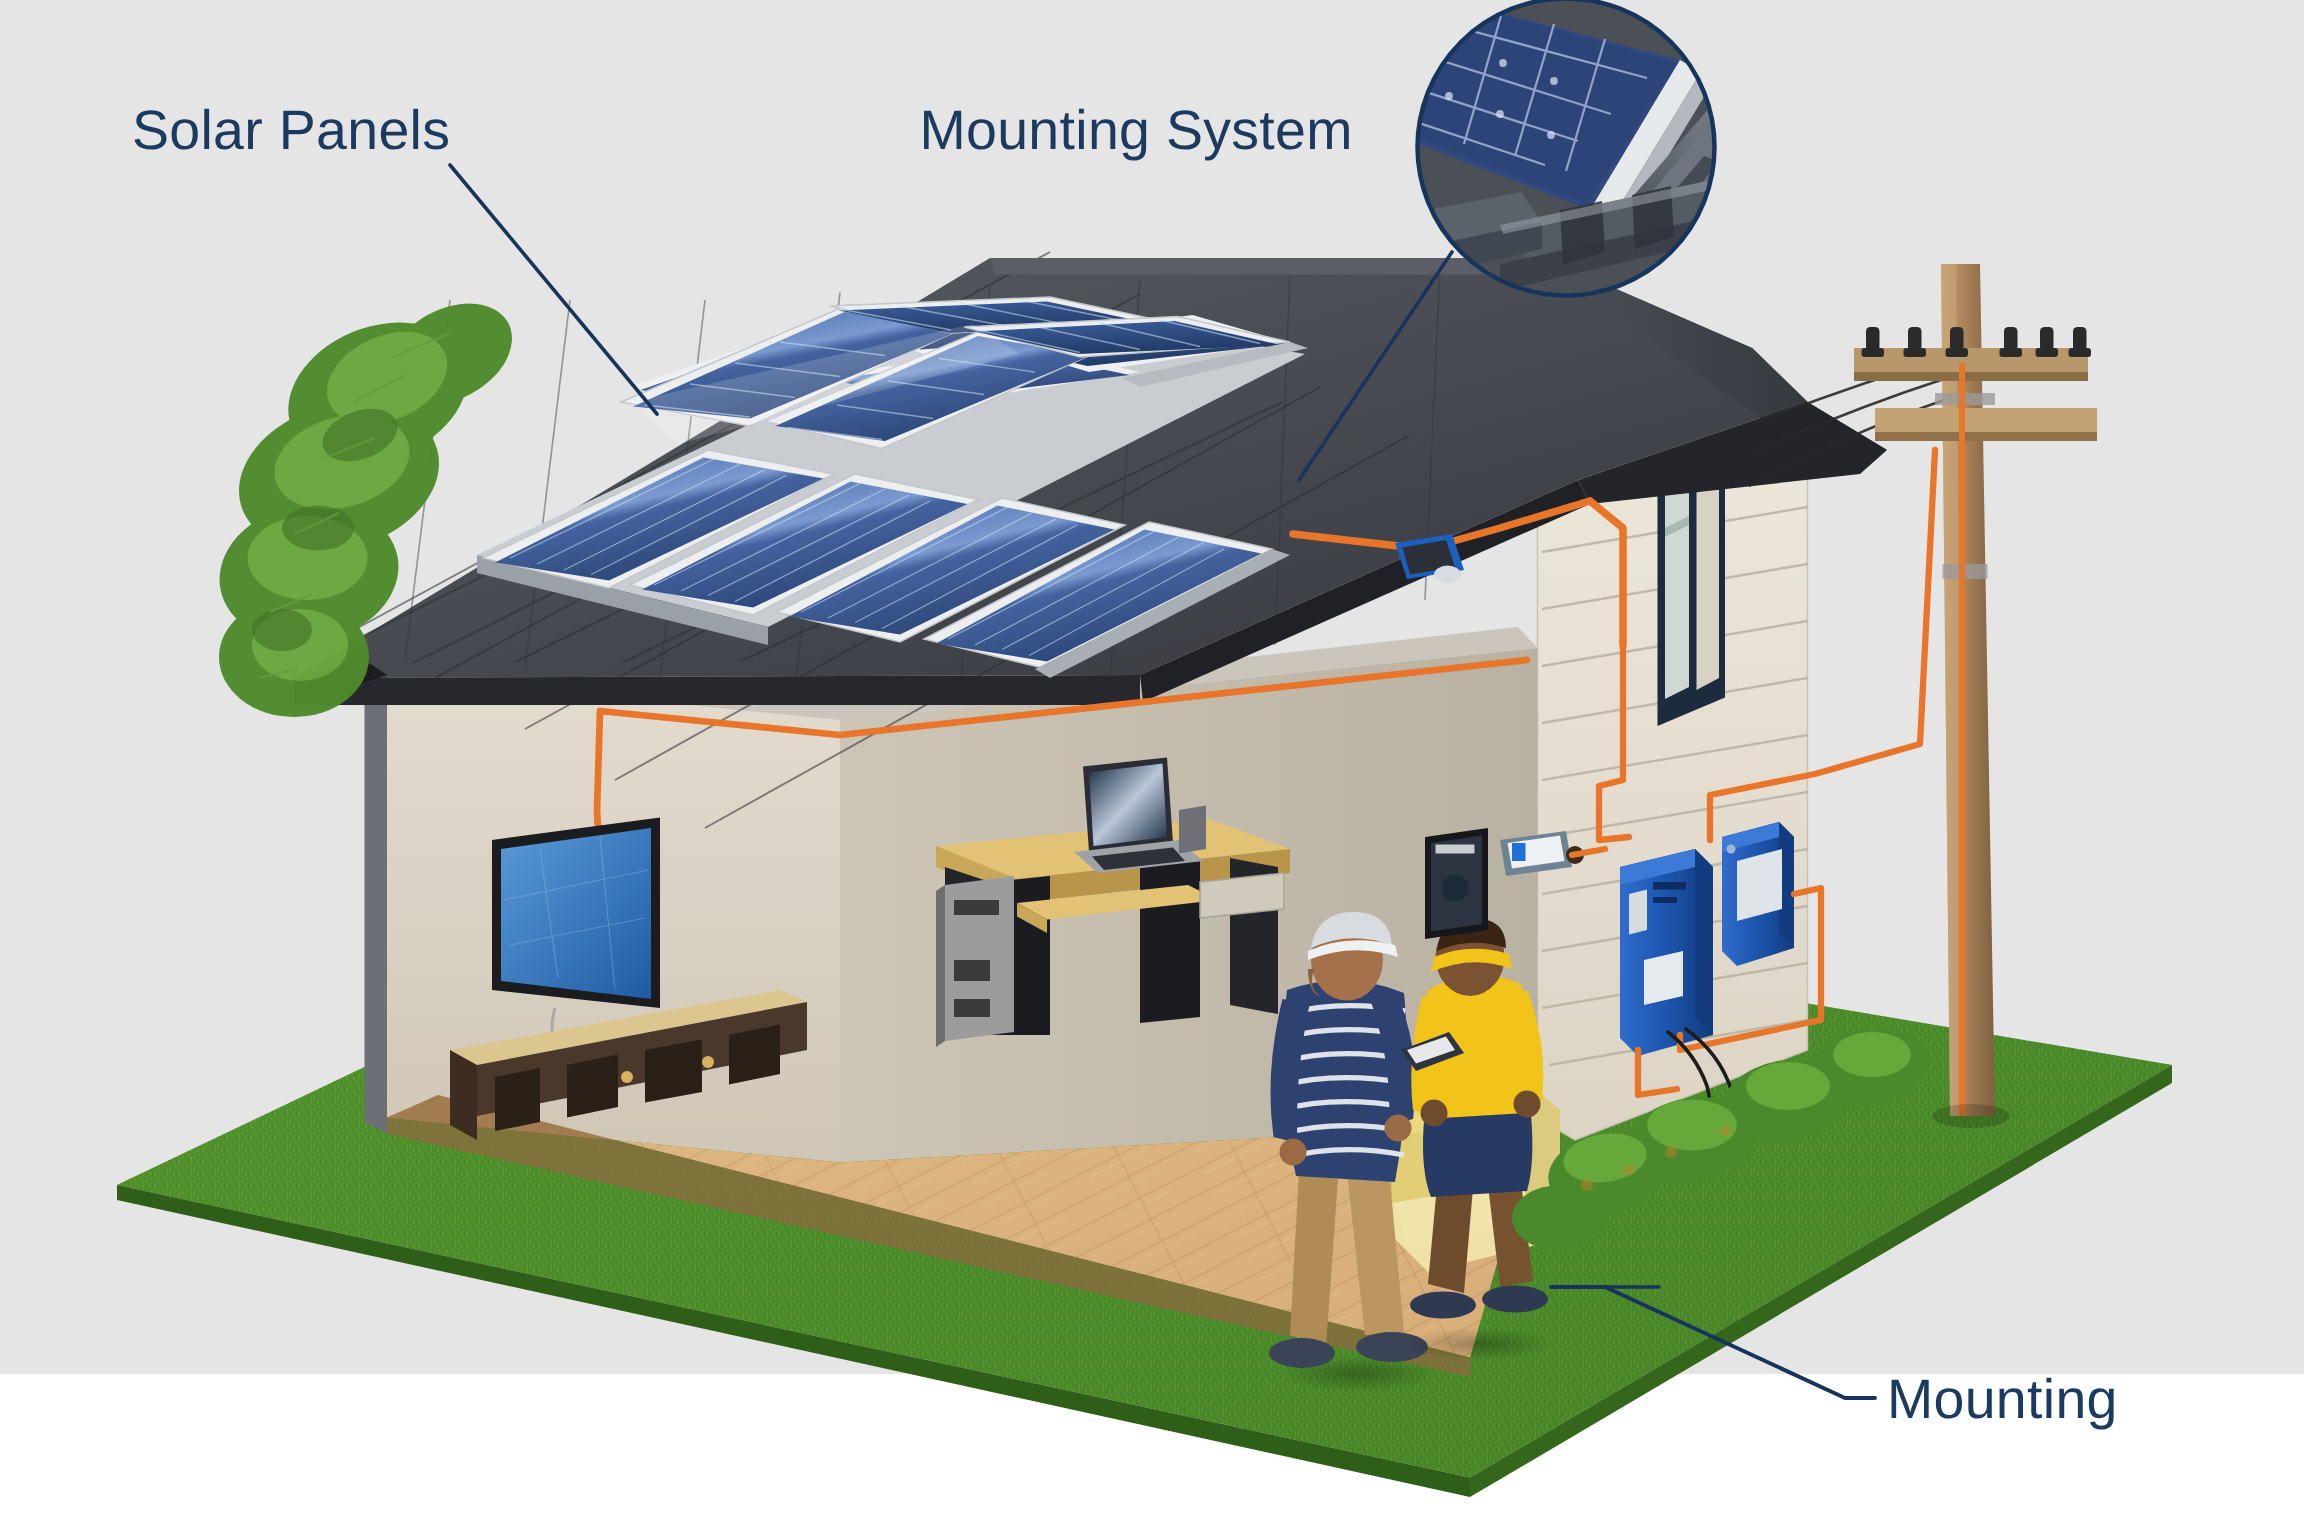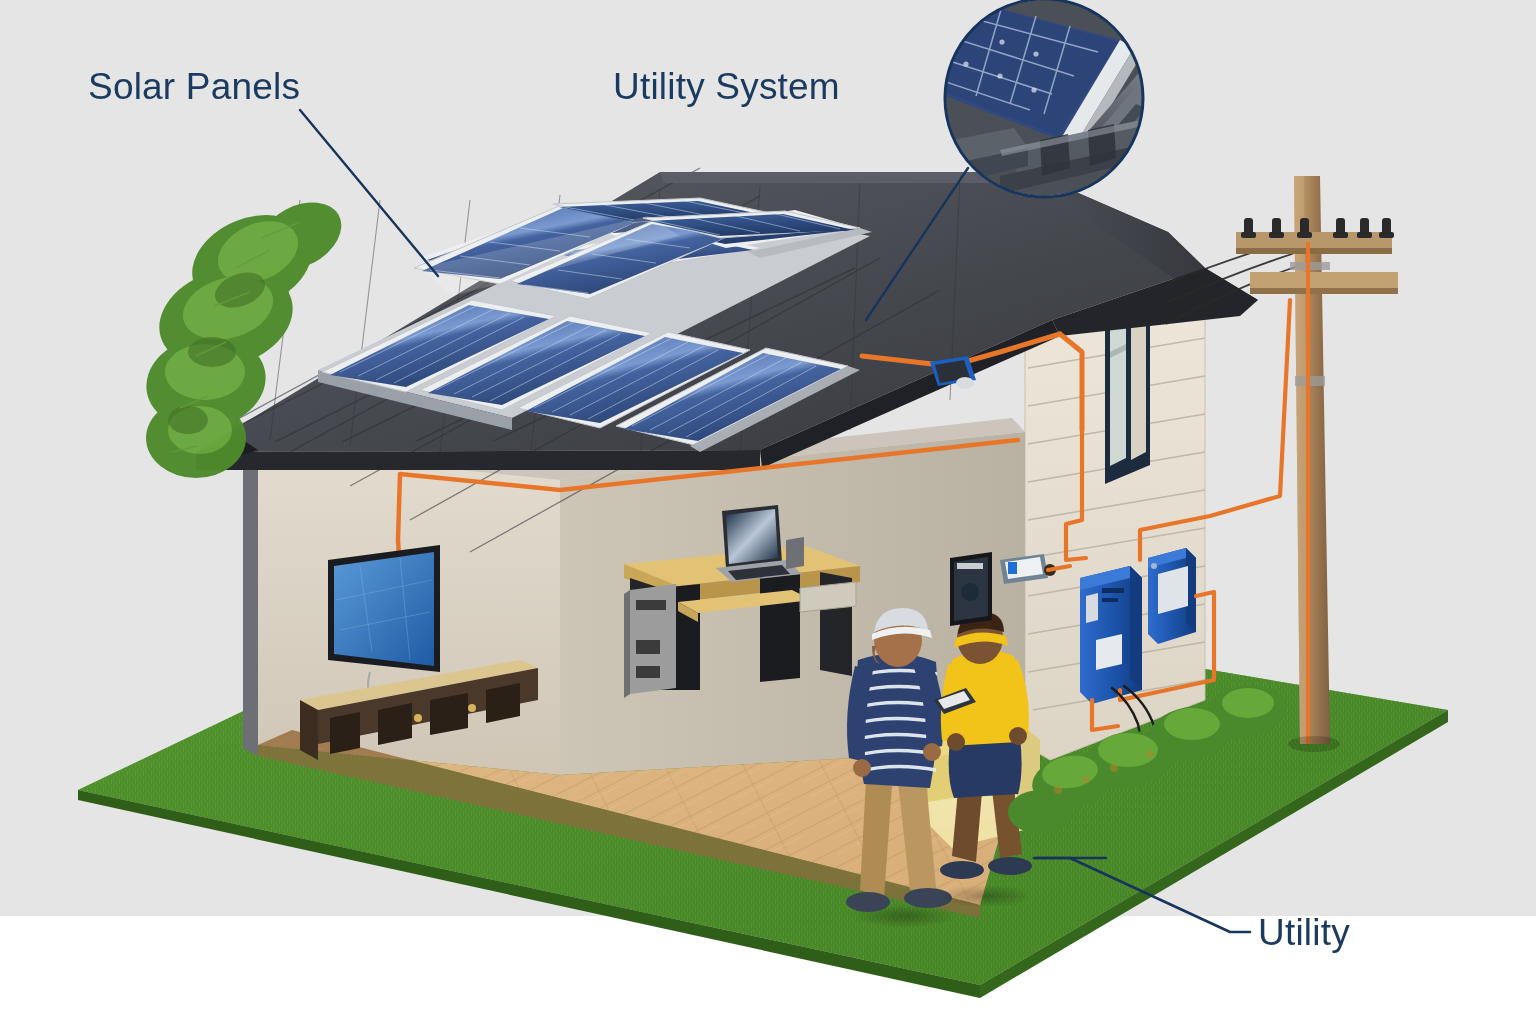--- a/index.html
+++ b/index.html
@@ -571,16 +571,16 @@
     <path d="M1036,858 L1106,858 L1106,858"></path>
     <path d="M1036,858 L1248,932 L1248,932" stroke-width="0"></path>
   </g>
   <g stroke="#17355c" stroke-width="2.6" fill="none" stroke-linecap="round" stroke-linejoin="round">
     <path d="M1034,858 L1070,858 L1230,932 L1250,932"></path>
   </g>
 
 </svg>
 
 <div class="lbl" id="lbl-solar">Solar Panels</div>
-<div class="lbl" id="lbl-mount">Utility System</div>
-<div class="lbl" id="lbl-inv">Utility</div>
+<div class="lbl" id="lbl-mount">Mounting System</div>
+<div class="lbl" id="lbl-inv">Mounting</div>
 
 </div>
 
 </body></html>

